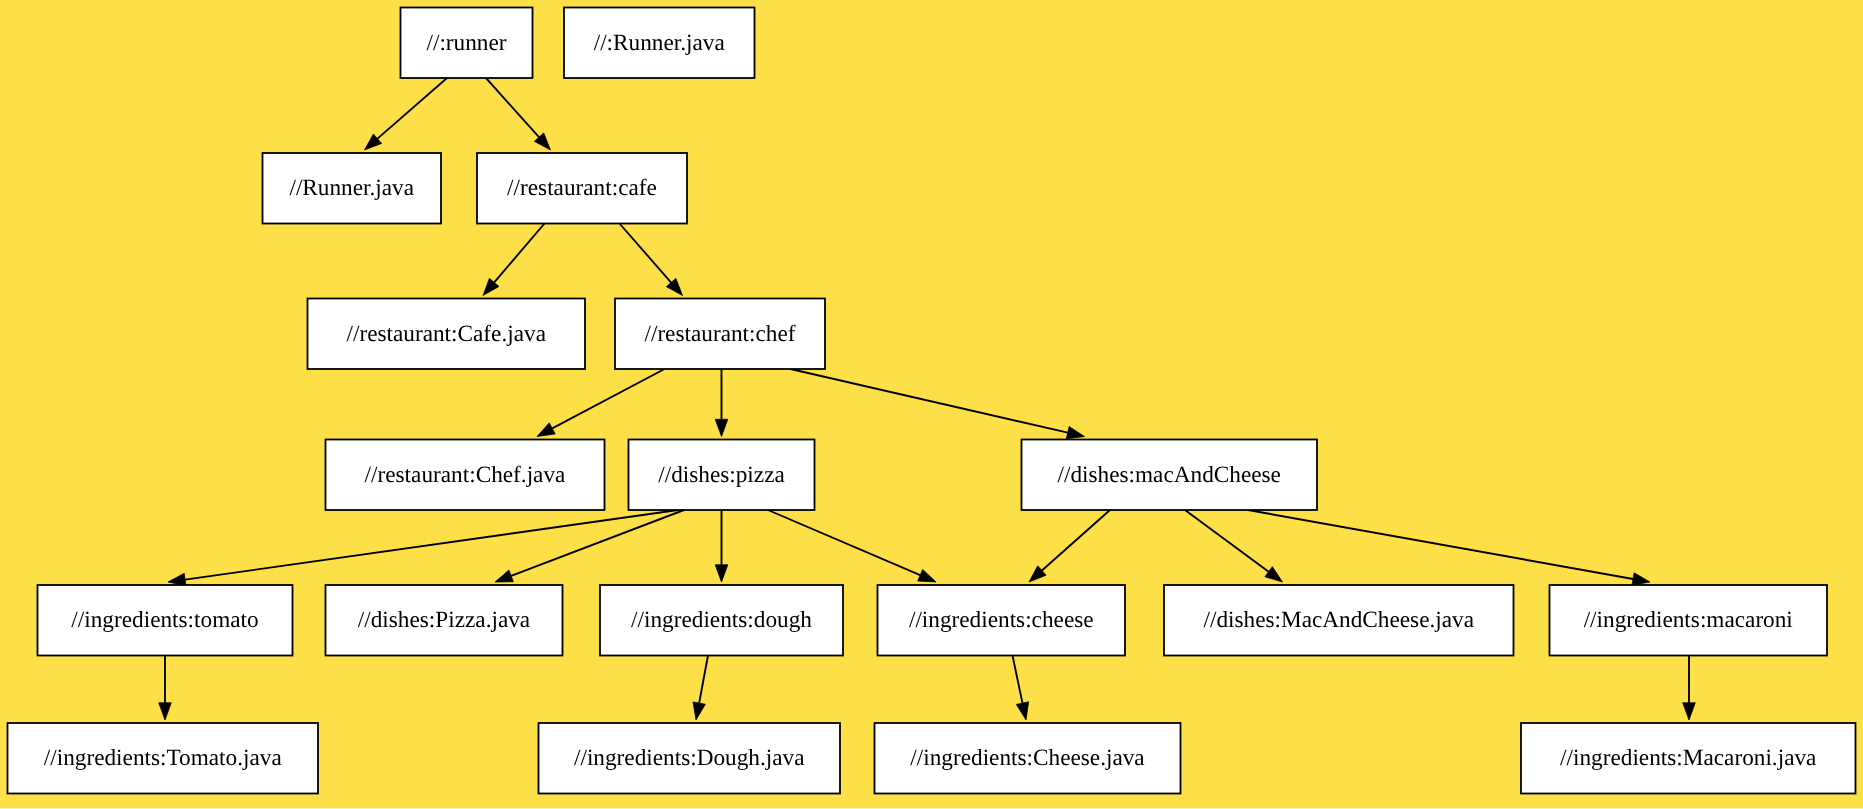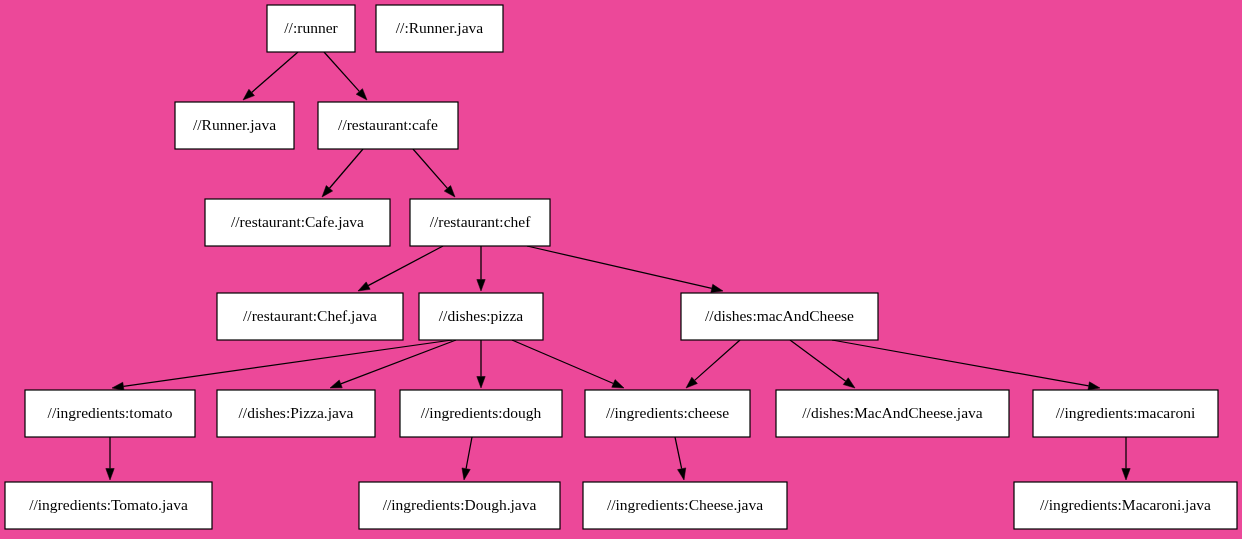--- a/index.html
+++ b/index.html
@@ -10,21 +10,21 @@
   body {
     width: 1242px;
     height: 539px;
     font-family: "Liberation Serif", "DejaVu Serif", serif;
     overflow: hidden;
   }
   #graph-root {
     position: relative;
     width: 1242px;
     height: 539px;
-    background: #ec4899;
+    background: #fde047;
   }
   svg#graph-canvas {
     position: absolute;
     top: 0;
     left: 0;
     width: 1242px;
     height: 539px;
     display: block;
   }
   .node-box {

